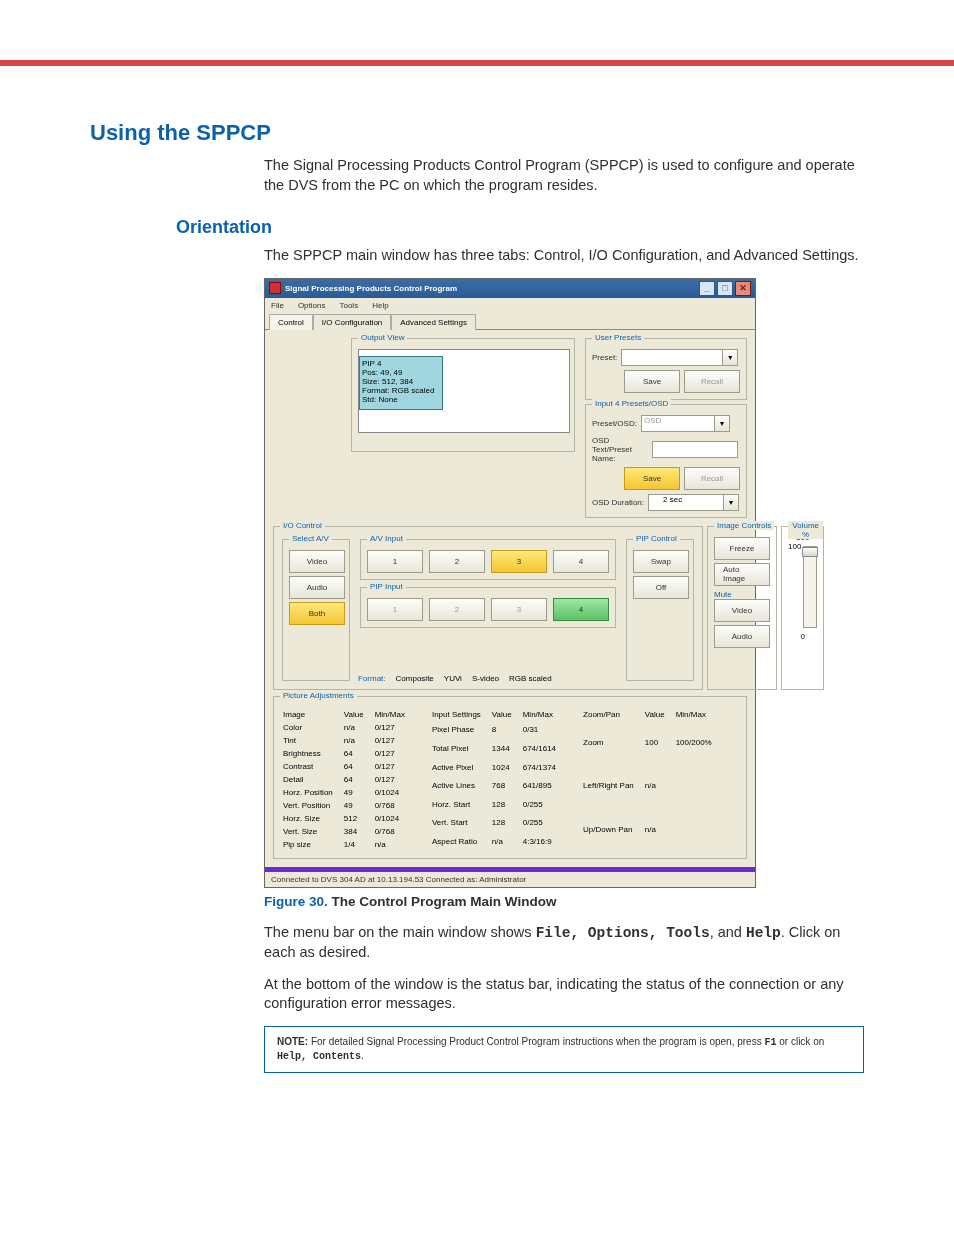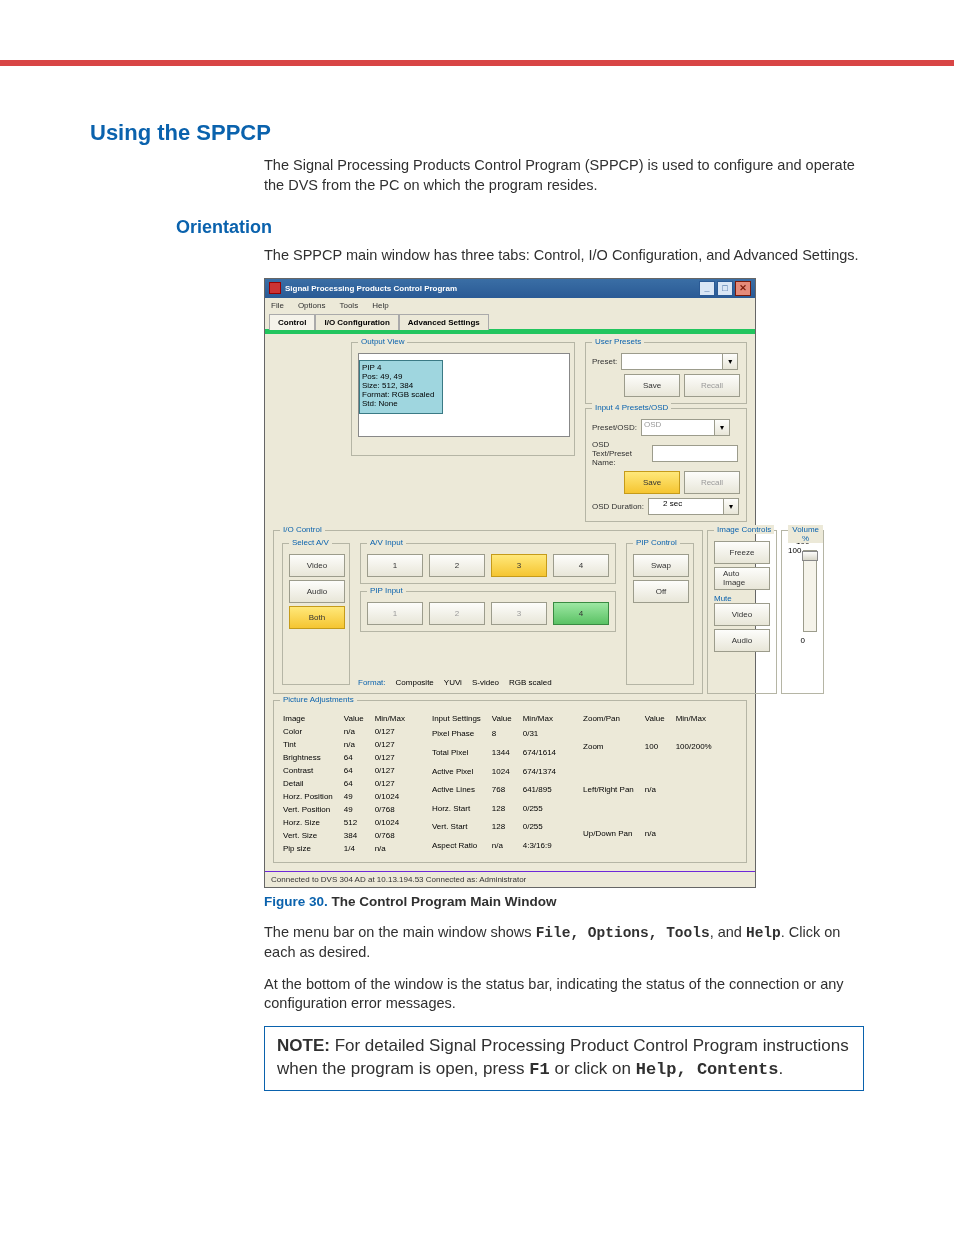--- a/index.html
+++ b/index.html
@@ -48,21 +48,21 @@
     font-weight: 700;
   }
   .figure-caption .fig-text {
     font-weight: 700;
     color: #303030;
   }
   .note-box {
     border: 1px solid #0a62ad;
     margin: 8px 0 0 174px;
     padding: 8px 12px;
-    font-size: 17px;
+    font-size: 10px;
     line-height: 1.35;
   }
   .note-box .note-label { font-weight: 700; }
 
   
   .screenshot {
     width: 490px;
     margin: 10px 0 0 174px;
     border: 1px solid #666;
     font-family: Tahoma, Arial, sans-serif;
@@ -85,21 +85,21 @@
   .ss-titlebar .tbtns { display:flex; gap:2px; }
   .ss-titlebar .tb {
     width:14px; height:13px; background:#d9e6f5; border:1px solid #2a5a95; color:#2a5a95;
     display:flex; align-items:center; justify-content:center; font-size:9px; font-weight:700;
   }
   .ss-titlebar .tb.close { background:#e58b7a; color:#7a1a0a; border-color:#7a1a0a; }
   .ss-menubar {
     background:#ece9d8; padding:3px 6px; display:flex; gap:14px; color:#303030;
   }
   .ss-tabs {
-    background:#ece9d8; padding:0 4px; display:flex; gap:0; border-bottom:5px solid #22c55e;font-weight:bold;
+    background:#ece9d8; padding:0 4px; display:flex; gap:0; border-bottom:1px solid #22c55e;
   }
   .ss-tab {
     border:1px solid #aaa; border-bottom:none; background:#ece9d8; padding:3px 8px;
     position:relative; top:1px;
   }
   .ss-tab.active { background:#f5f3ea; }
   .ss-body { background:#ece9d8; padding:6px; min-height:380px; position:relative; }
   .ss-group {
     border:1px solid #b5b5a5; padding:6px; margin:2px; position:relative;
   }
@@ -139,21 +139,21 @@
   .mini-table { font-size:8px; }
   .mini-table th { text-align:left; font-weight:400; padding-right:8px; white-space:nowrap; }
   .mini-table td { padding-right:8px; white-space:nowrap; }
   .slider {
     width:12px; height:80px; border:1px solid #9c9c8c; background:#f5f3ea; position:relative; margin:4px auto;
   }
   .slider .thumb {
     position:absolute; top:0; left:-2px; width:14px; height:8px; background:linear-gradient(#fdfdfb,#d8d6c8); border:1px solid #888;
   }
   .status-bar {
-    border-top:1px solid #6d28d9; background:#ece9d8; padding:3px 6px; font-size:8px; color:#333;
+    border-top:5px solid #6d28d9; background:#ece9d8; padding:3px 6px; font-size:8px; color:#333;
   }
 </style>
 </head>
 <body>
 
 <div class="topbar"></div>
 
 <div class="page">
 
   <h1 class="section-title">Using the SPPCP</h1>

